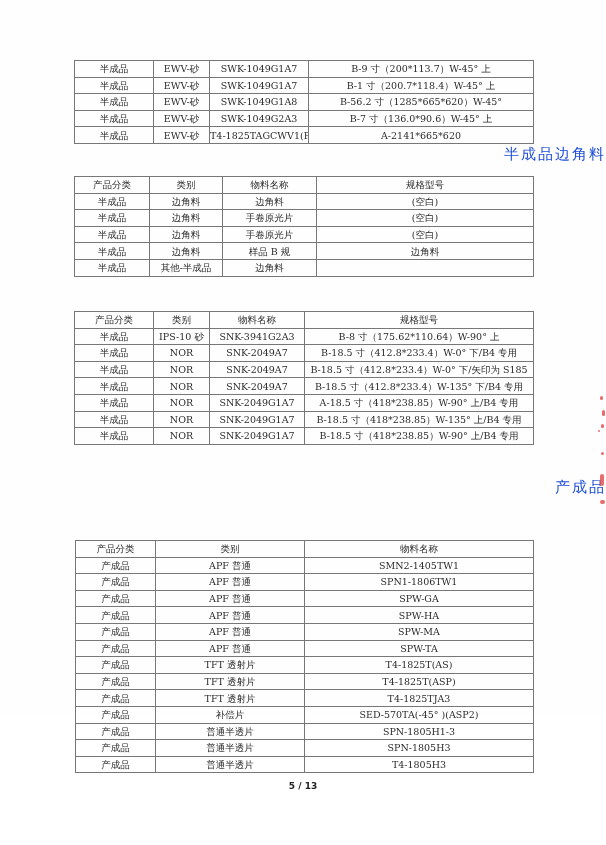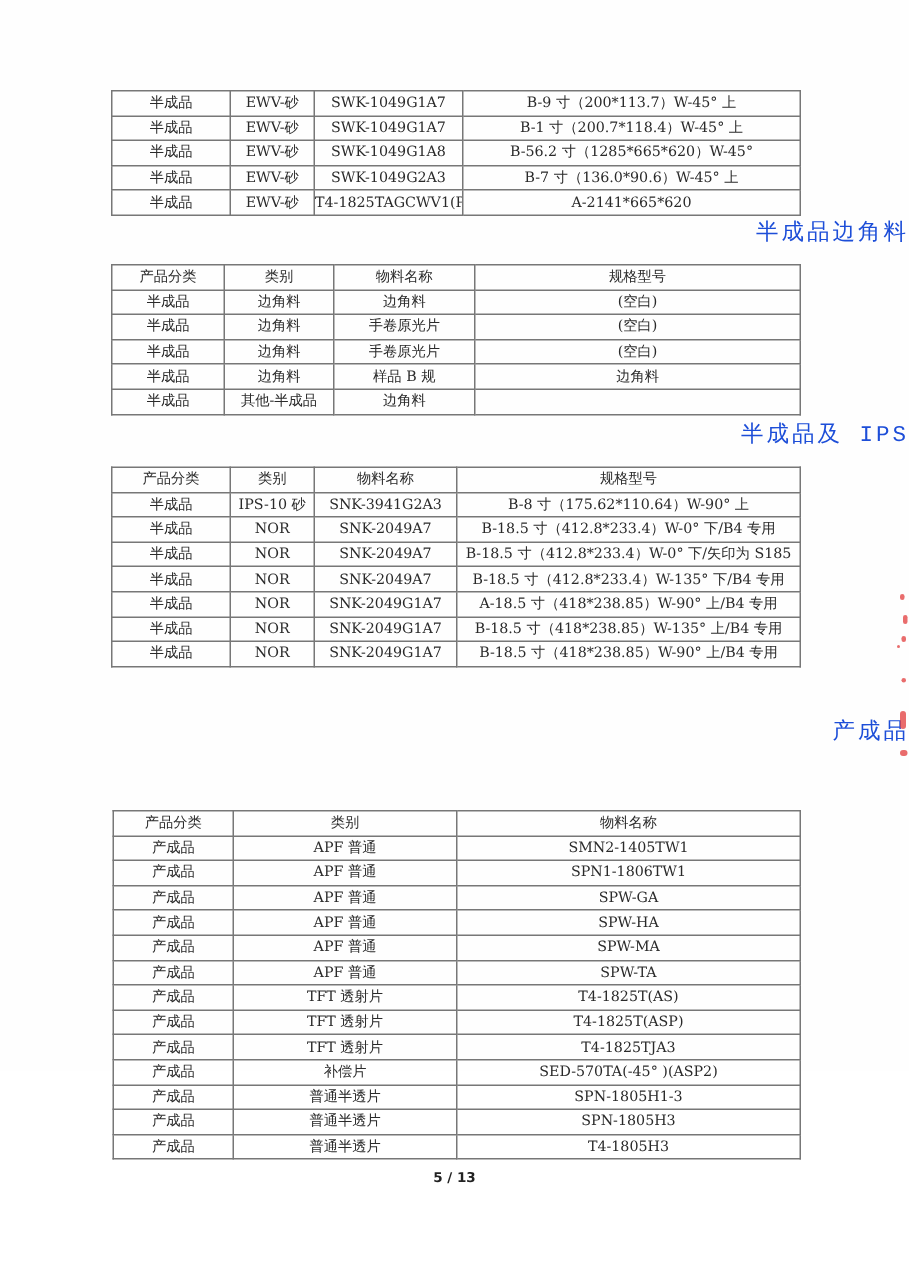--- a/index.html
+++ b/index.html
@@ -105,21 +105,20 @@
         </tr>
         <tr>
           <td>半成品</td>
           <td>其他-半成品</td>
           <td>边角料</td>
           <td></td>
         </tr>
       </tbody>
   </table>
 
-  <div class="heading" style="top:280px;">半成品及 IPS</div>
 
   <table style="left:74px; top:311px; width:459px;">
     <colgroup>
         <col style="width:79px">
         <col style="width:56px">
         <col style="width:95px">
         <col style="width:229px">
       </colgroup>
     <thead>
         <tr>

